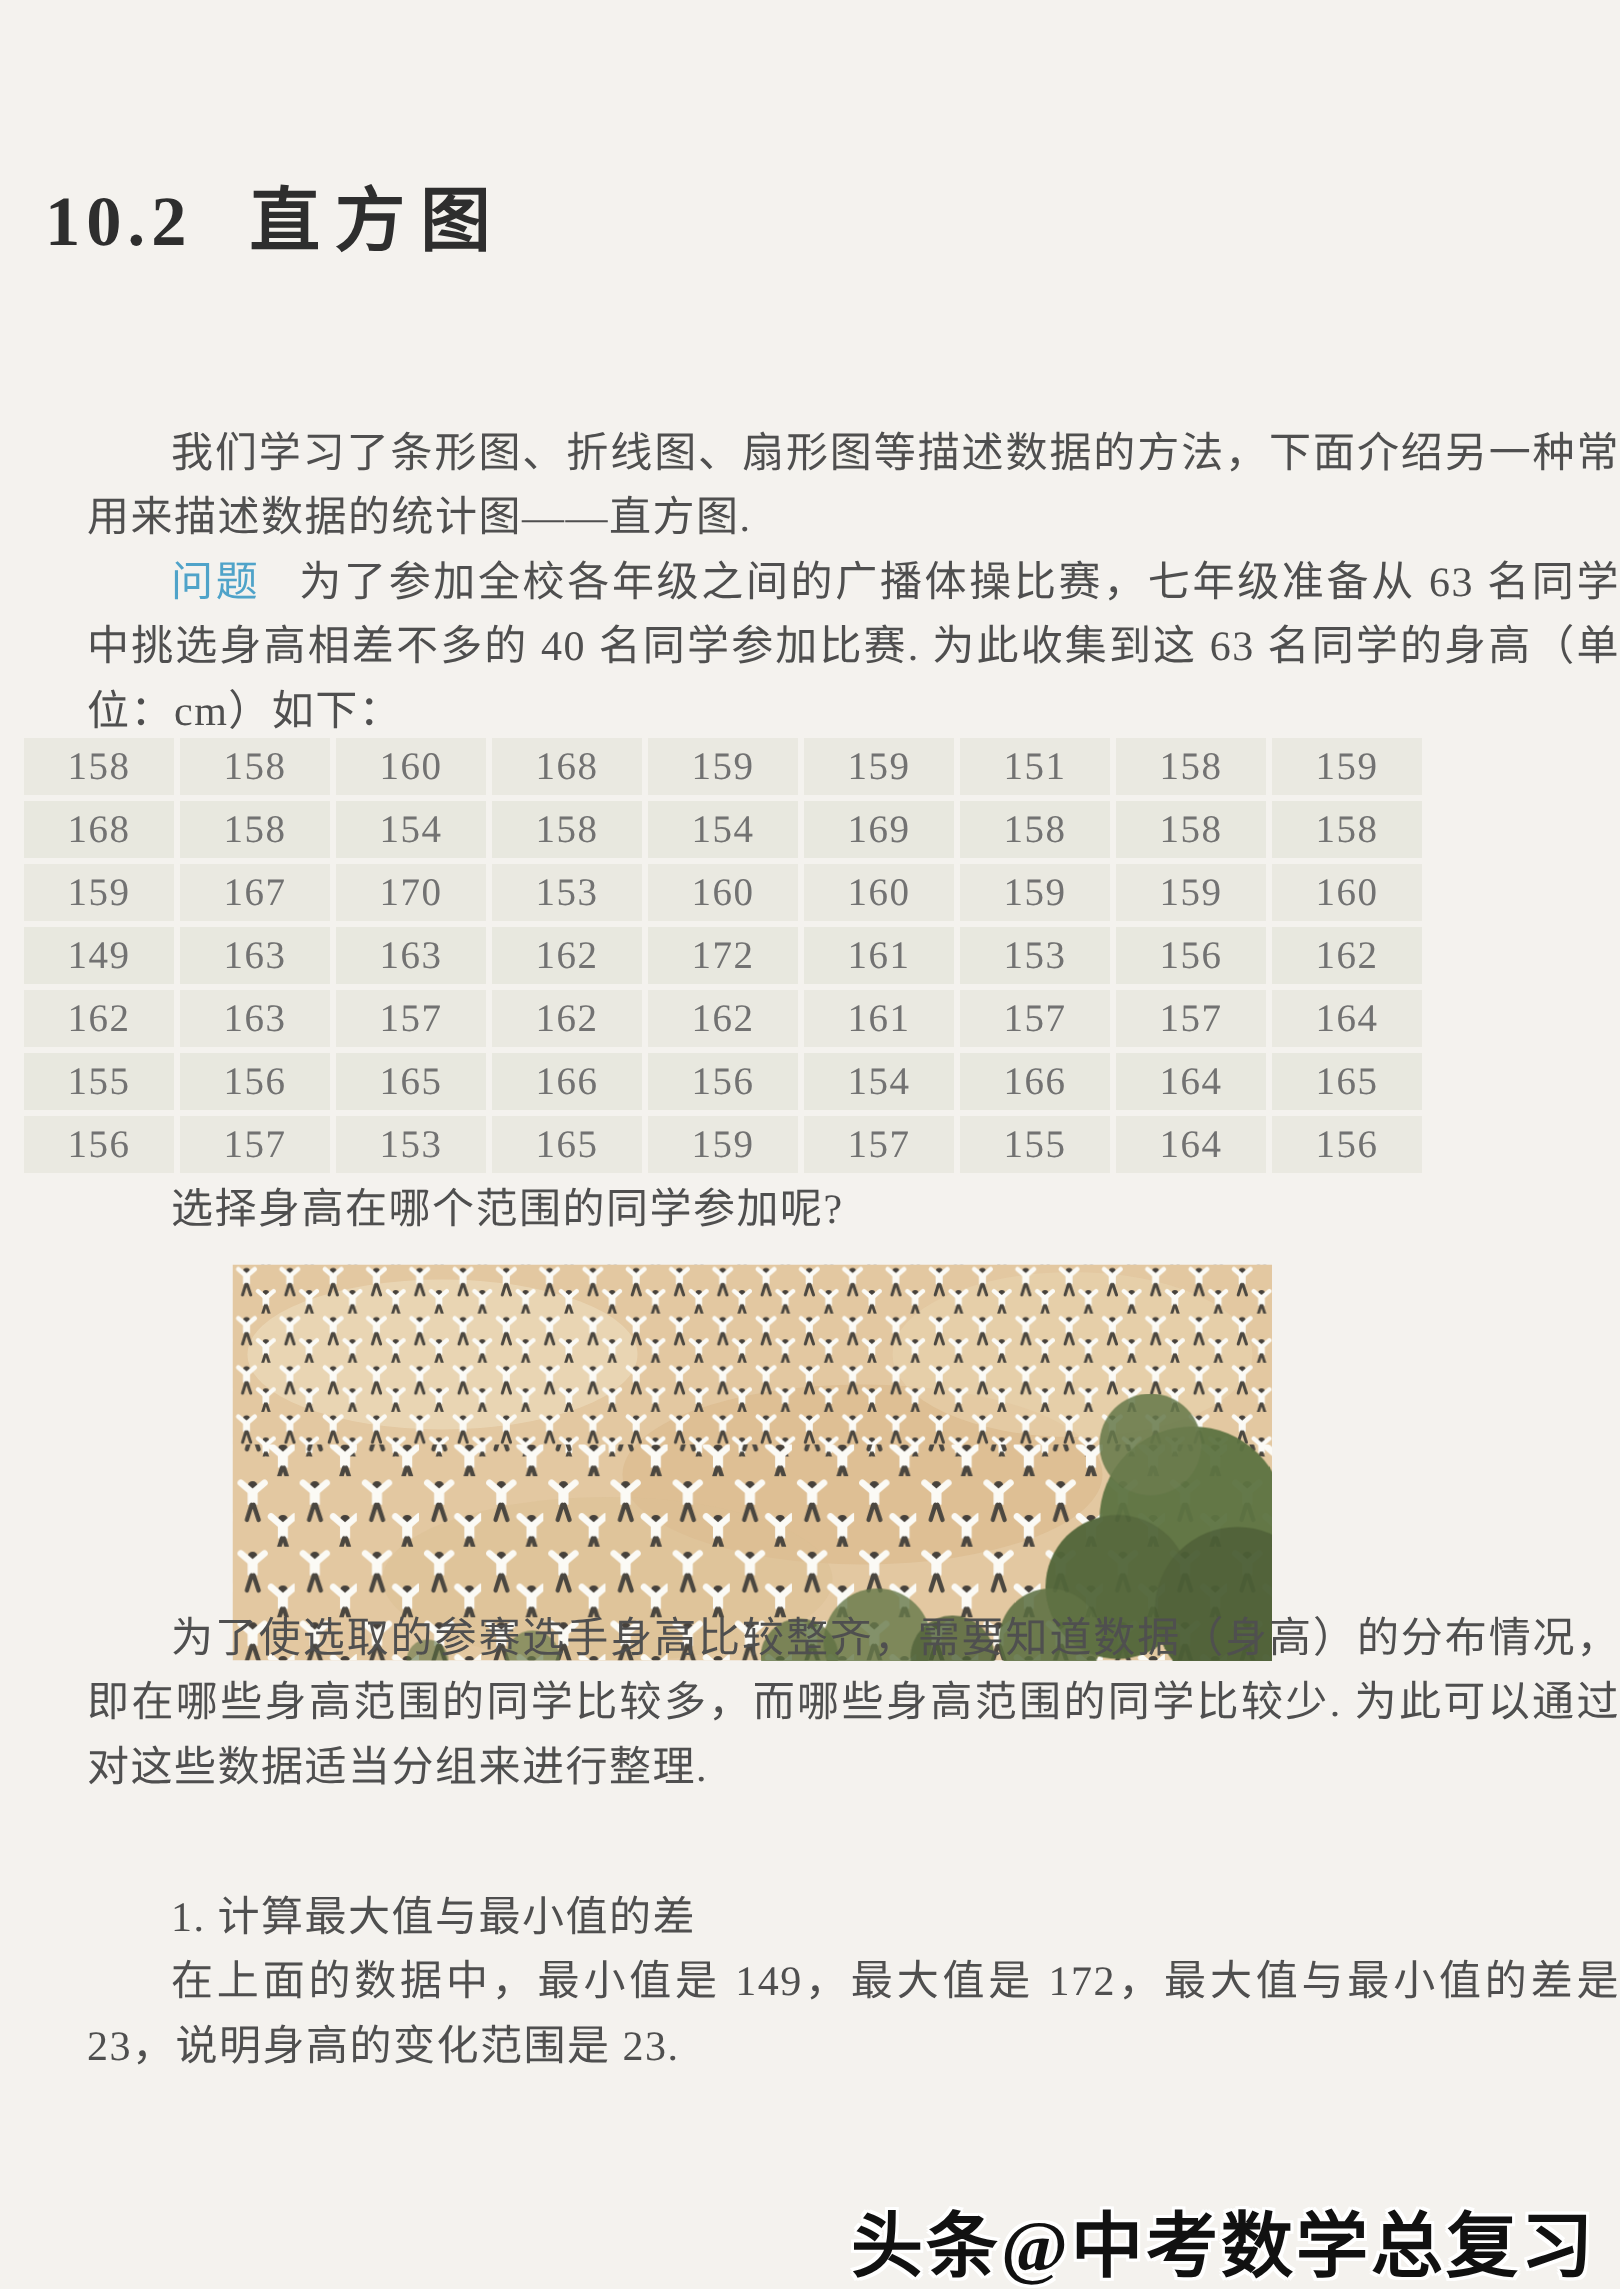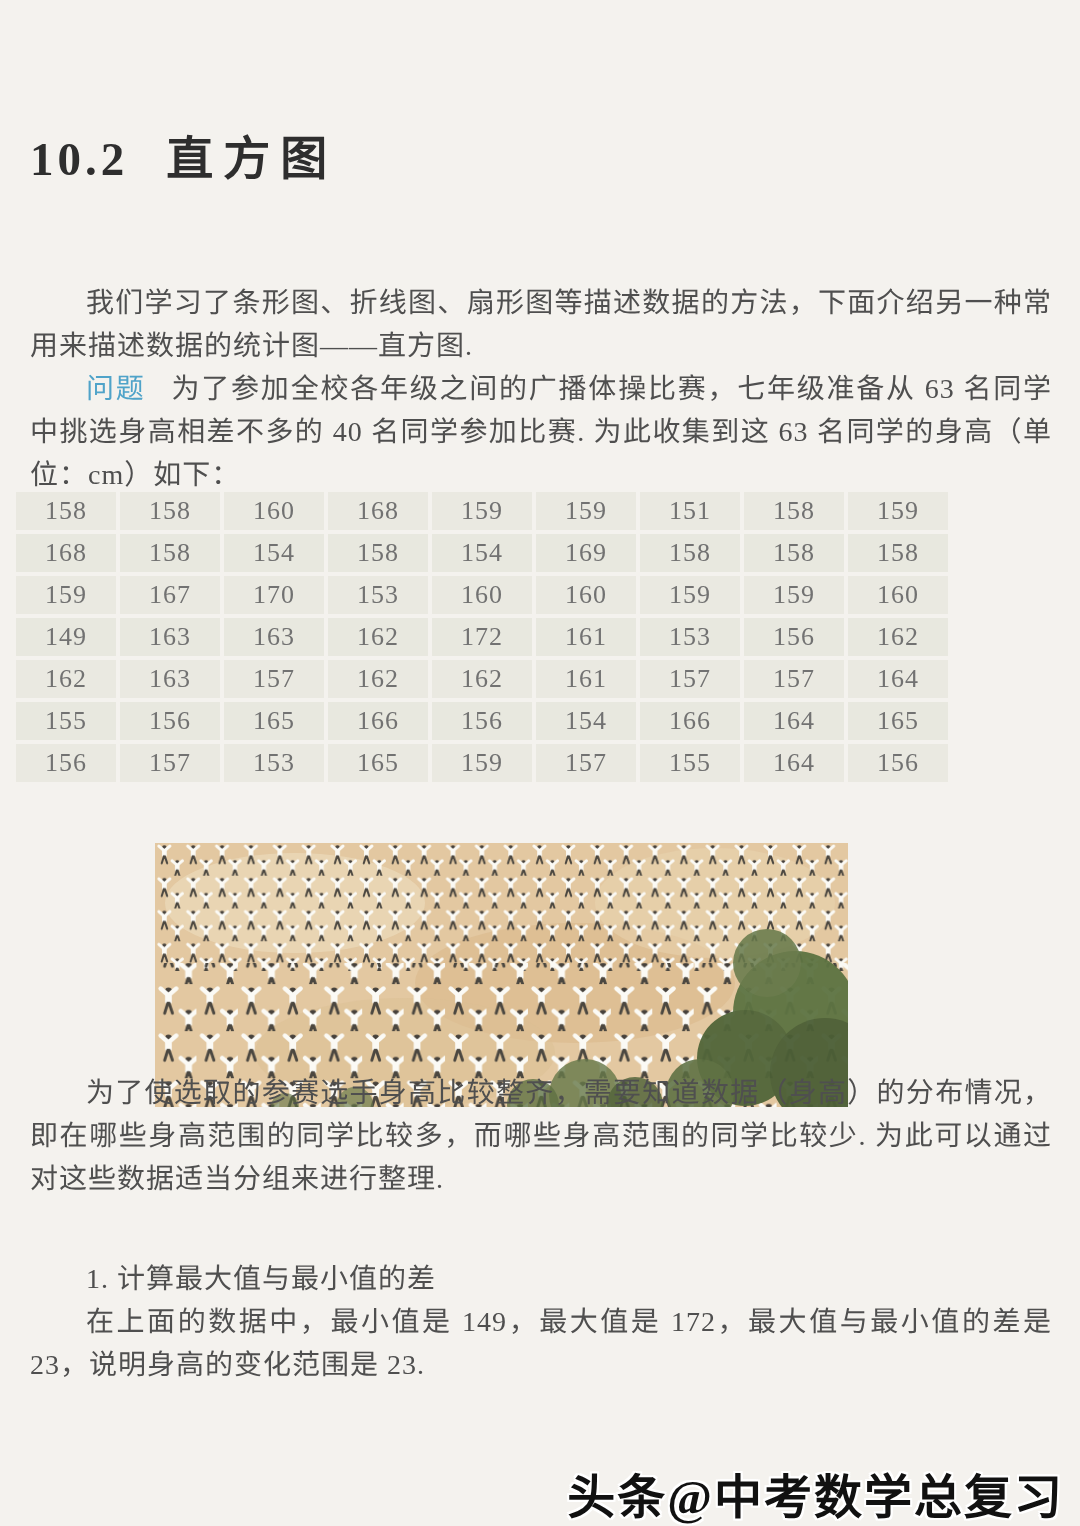--- a/index.html
+++ b/index.html
@@ -1,24 +1,24 @@
 <!DOCTYPE html>
 <html lang="zh-CN"><head>
 <meta charset="utf-8">
 <style>
   html,body{margin:0;padding:0;}
   body{font-family:"Liberation Serif","DejaVu Serif",serif;}
   .page{position:relative;width:1080px;height:1526px;background:#f4f2ee;overflow:hidden;color:#4d4d4d;}
 
-  .title{position:absolute;left:30px;top:120px;margin:0;font-size:47px;font-weight:bold;color:#2e2e2e;letter-spacing:2px;}
+  .title{position:absolute;left:30px;top:108px;margin:0;font-size:47px;font-weight:bold;color:#2e2e2e;letter-spacing:2px;}
   .title .num{font-family:"Liberation Serif","DejaVu Serif",serif;margin-right:38px;letter-spacing:4px;}
   .title .zh{letter-spacing:10px;}
 
   .para{position:absolute;left:30px;width:1022px;margin:0;font-size:28px;line-height:43px;text-align:justify;color:#4f4f4f;letter-spacing:1px;}
-  .indent{text-indent:2em;}
+  .indent{text-indent:2em;margin-left:28px;}
   .p-intro{top:281px;}
   .p-problem{top:367px;}
   .problem-label{color:#4fa3c9;font-weight:normal;margin-right:26px;}
   .p-question{top:785px;}
   .p-analysis{top:1071px;}
   .p-step-heading{top:1257px;}
   .p-step-body{top:1300px;}
 
   table.heights{position:absolute;left:12px;top:488px;width:940px;border-collapse:separate;border-spacing:4px;}
   table.heights td{height:36px;background:#eae9e1;font-size:26px;color:#727272;text-align:center;vertical-align:middle;letter-spacing:1px;}
@@ -121,20 +121,21 @@
           <td>165</td>
           <td>159</td>
           <td>157</td>
           <td>155</td>
           <td>164</td>
           <td>156</td>
         </tr>
       </tbody>
   </table>
 
+  <p class="para indent p-question">选择身高在哪个范围的同学参加呢?</p>
 
   <svg class="photo" viewBox="0 0 693 264" preserveAspectRatio="none" role="img" aria-label="七年级学生在操场上做广播体操的照片">
     <defs>
       <g id="person">
         <circle cx="10" cy="4" r="3" fill="#46413b"></circle>
         <path d="M3,2 L10,8 L17,2" stroke="#fbfaf5" stroke-width="4" fill="none" stroke-linecap="round"></path>
         <rect x="7" y="6" width="6" height="9" fill="#fbfaf5"></rect>
         <path d="M9.4,15 L6.6,24 M10.6,15 L13.6,24" stroke="#4b4740" stroke-width="2.6" fill="none" stroke-linecap="round"></path>
       </g>
       <pattern id="crowdSmall" width="37" height="42" patternUnits="userSpaceOnUse" patternTransform="scale(0.78)">

